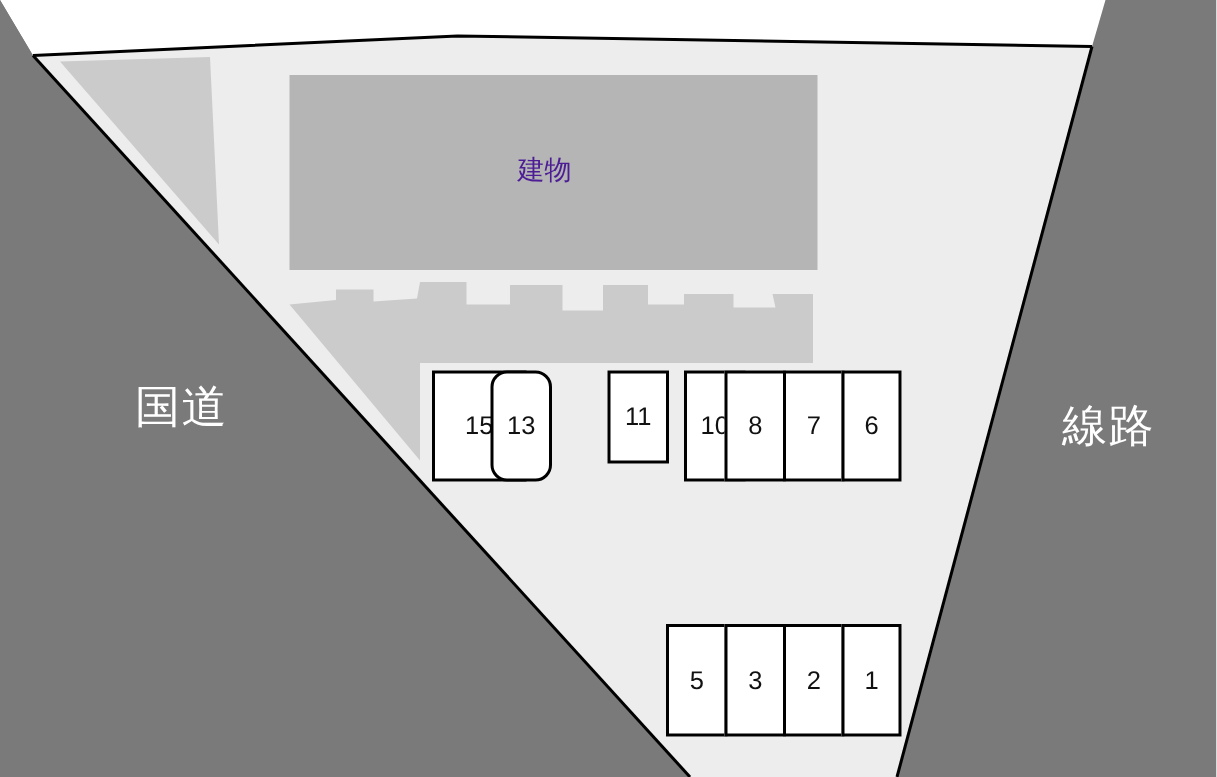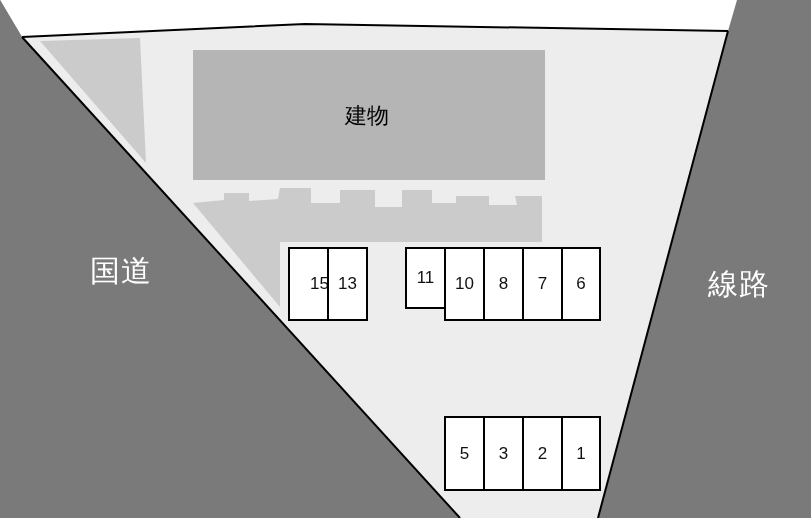--- a/index.html
+++ b/index.html
@@ -1,19 +1,19 @@
 <!DOCTYPE html>
 <html><head>
   <meta charset="utf-8">
   <style>
     html, body { margin: 0; padding: 0; background: #ffffff; }
     body { width: 811px; height: 518px; overflow: hidden; position: relative; font-family: "DejaVu Sans", "Liberation Sans", sans-serif; }
     #map { position: absolute; left: 0; top: 0; width: 811px; height: 518px; }
     .label-road { position: absolute; color: #ffffff; font-size: 30px; letter-spacing: 1px; white-space: nowrap; }
-    .label-building { position: absolute; color: #000000; font-size: 22px; white-space: nowrap; }
+    .label-building { position: absolute; color: #4c1d95; font-size: 18px; white-space: nowrap; }
     .stall { position: absolute; box-sizing: border-box; border: 2px solid #000; background: #fff;
              display: flex; align-items: center; justify-content: center;
              font-family: "Liberation Sans", sans-serif; font-size: 17px; color: #111; }
   </style>
 </head>
 <body>
 
 <svg id="map" viewBox="0 0 811 518" xmlns="http://www.w3.org/2000/svg">
 
   <polygon points="22,37 305,24 728,31 598,518 460,518" fill="#ededed"></polygon>
@@ -33,23 +33,23 @@
   <line x1="22" y1="37" x2="460" y2="518" stroke="#000" stroke-width="2"></line>
   <line x1="728" y1="31" x2="598" y2="518" stroke="#000" stroke-width="2"></line>
 </svg>
 
 <div class="label-road" style="left:90px; top:233px;margin-top:18px;">国道</div>
 <div class="label-road" style="left:708px; top:264px;">線路</div>
 <div class="label-building" style="left:345px; top:101px;">建物</div>
 
 <div style="position:absolute; left:288px; top:247px; width:313px; height:74px;">
   <div class="stall" style="left:0px; top:0; width:63px; height:74px;">15</div>
-  <div class="stall" style="left:39px; top:0; width:41px; height:74px;">13</div>
+  <div class="stall" style="left:39px; top:0; width:41px; height:74px;border-radius:11px;">13</div>
   <div class="stall" style="left:117px; top:0; width:41px; height:62px;">11</div>
-  <div class="stall" style="left:156px; top:0; width:41px; height:74px;">10</div>
+  <div class="stall" style="left:168px; top:0; width:41px; height:74px;">10</div>
   <div class="stall" style="left:195px; top:0; width:41px; height:74px;">8</div>
   <div class="stall" style="left:234px; top:0; width:41px; height:74px;">7</div>
   <div class="stall" style="left:273px; top:0; width:40px; height:74px;">6</div>
 </div>
 
 <div style="position:absolute; left:444px; top:416px; width:157px; height:75px;">
   <div class="stall" style="left:0px; top:0; width:41px; height:75px;">5</div>
   <div class="stall" style="left:39px; top:0; width:41px; height:75px;">3</div>
   <div class="stall" style="left:78px; top:0; width:41px; height:75px;">2</div>
   <div class="stall" style="left:117px; top:0; width:40px; height:75px;">1</div>

